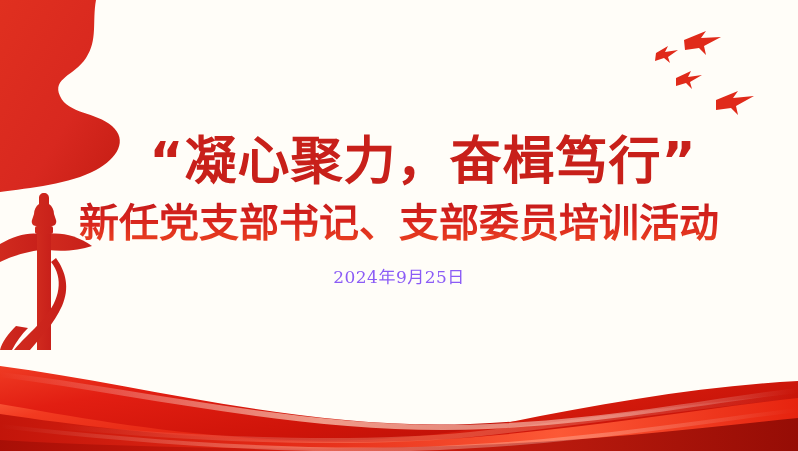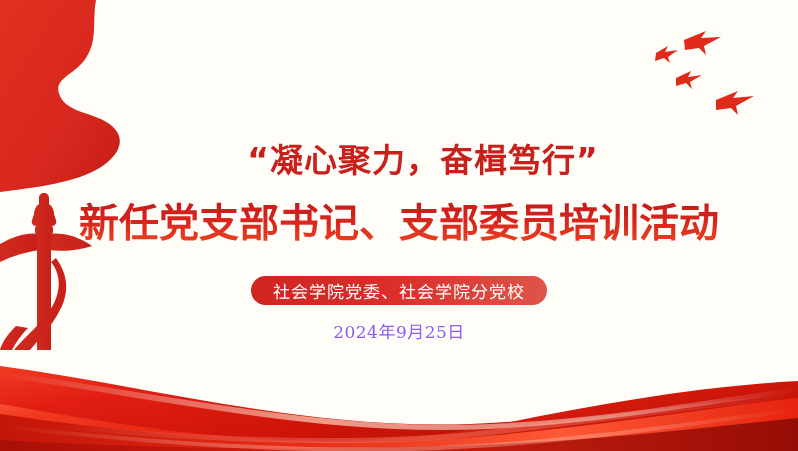--- a/index.html
+++ b/index.html
@@ -29,21 +29,21 @@
     left:0; top:0;
     width:798px; height:451px;
     display:flex;
     flex-direction:column;
     align-items:center;
     z-index:5;
   }
 
   .title-main {
     margin-top:136px;
-    font-size:33px;
+    font-size:52px;
     line-height:50px;
     font-weight:bold;
     color:#c8201a;
     letter-spacing:1px;
     white-space:nowrap;
     text-align:center;
     margin-left:48px;
   }
 
   .title-sub {
@@ -188,18 +188,17 @@
       <path d="M0,424 C140,440 300,452 440,446 C580,440 700,420 798,408
                L798,412 C700,424 580,444 440,450 C300,456 140,444 0,428 Z" fill="url(#wHi)" opacity="0.45"></path>
     </g>
   </svg>
 
   <div class="content">
     <div class="title-main">“凝心聚力，奋楫笃行”</div>
 
     <div class="title-sub">新任党支部书记、支部委员培训活动</div>
 
-    <div class="badge">社会学院党委、社会学院分党校</div>
 
     <div class="date">2024年9月25日</div>
   </div>
 
 </div>
 
 </body></html>

